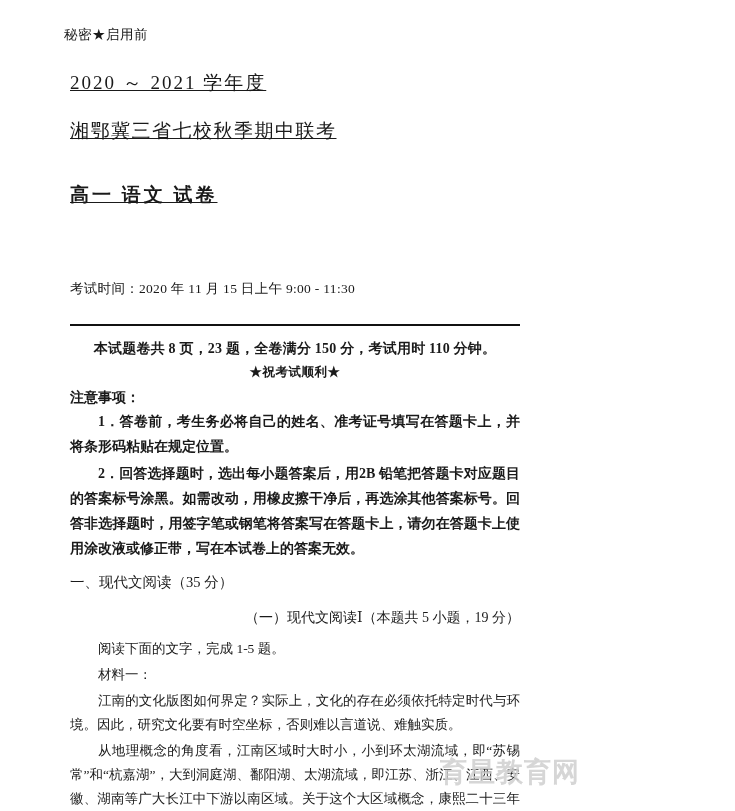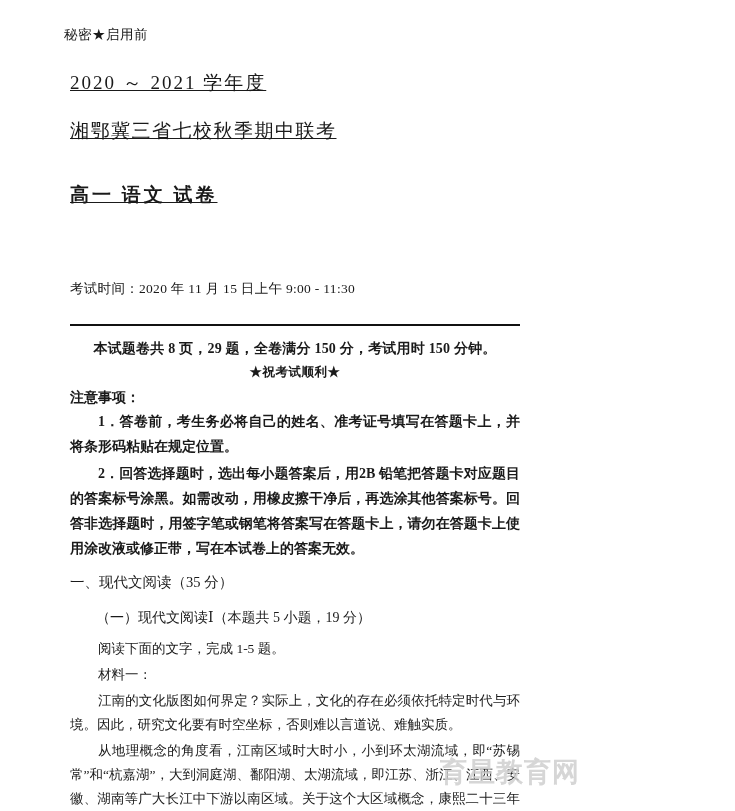--- a/index.html
+++ b/index.html
@@ -94,20 +94,21 @@
   .section-head {
     font-size: 14.5px;
     margin-top: 8px;
     line-height: 26px;
   }
   .sub-head {
     font-size: 14px;
     margin-top: 10px;
     line-height: 26px;
     text-indent: 26px;
+    text-align: right;
   }
   .body-text {
     font-size: 13.5px;
     line-height: 24px;
     text-indent: 28px;
     margin-top: 6px;
     text-align: justify;
   }
   .body-text.tight {
     margin-top: 2px;
@@ -140,21 +141,21 @@
   <div class="title-block">
     <div class="title-year">2020 ～ 2021 学年度</div>
     <div class="title-main">湘鄂冀三省七校秋季期中联考</div>
     <div class="title-sub">高一  语文  试卷</div>
   </div>
 
   <div class="exam-time">考试时间：2020 年 11 月 15 日上午 9:00 - 11:30</div>
 
   <div class="rule"></div>
 
-  <div class="notice-line">本试题卷共 8 页，29 题，全卷满分 150 分，考试用时 150 分钟。</div>
+  <div class="notice-line">本试题卷共 8 页，23 题，全卷满分 150 分，考试用时 110 分钟。</div>
   <div class="wish-line">★祝考试顺利★</div>
 
   <div class="attention-head">注意事项：</div>
 
   <div class="para bold indent2">1．答卷前，考生务必将自己的姓名、准考证号填写在答题卡上，并将条形码粘贴在规定位置。</div>
   <div class="para bold indent2">2．回答选择题时，选出每小题答案后，用2B 铅笔把答题卡对应题目的答案标号涂黑。如需改动，用橡皮擦干净后，再选涂其他答案标号。回答非选择题时，用签字笔或钢笔将答案写在答题卡上，请勿在答题卡上使用涂改液或修正带，写在本试卷上的答案无效。</div>
 
   <div class="section-head">一、现代文阅读（35 分）</div>
   <div class="sub-head">（一）现代文阅读Ⅰ（本题共 5 小题，19 分）</div>
 

